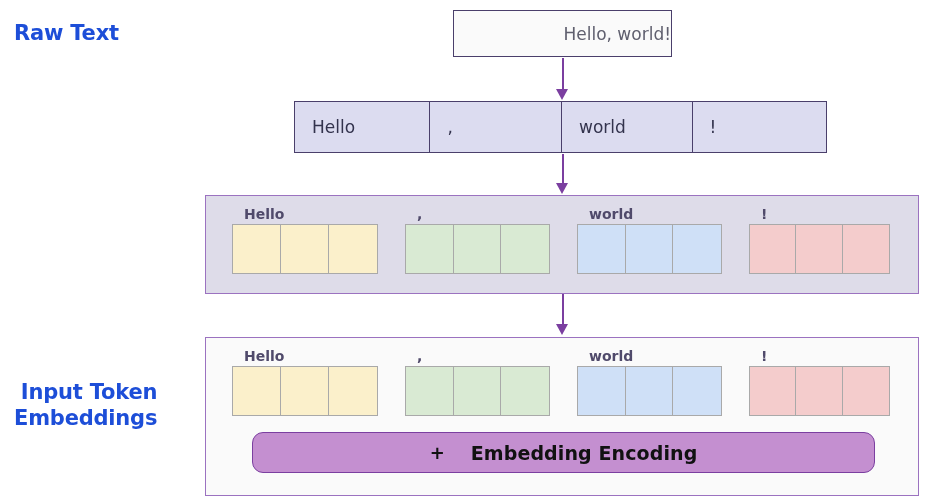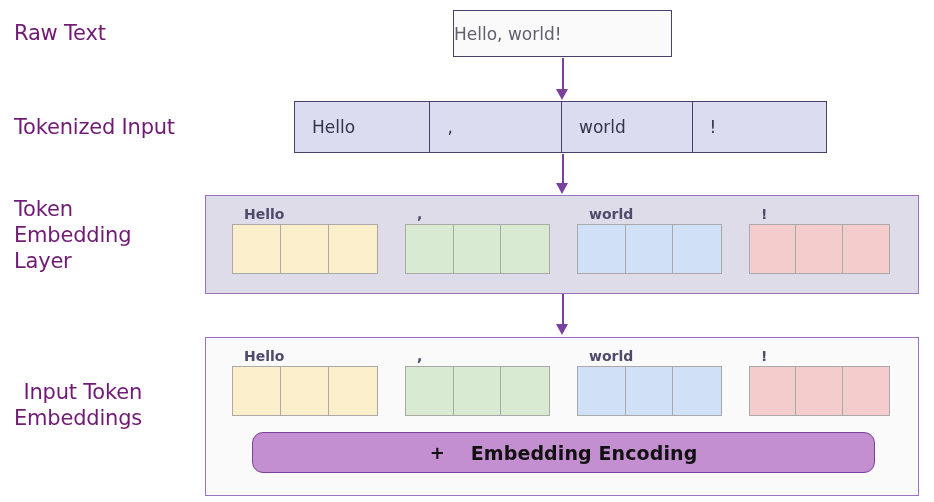--- a/index.html
+++ b/index.html
@@ -18,22 +18,22 @@
   .stage {
     position: absolute;
     left: 0; top: 0;
     width: 934px;
     height: 502px;
   }
 
   
   .row-label {
     position: absolute;
-    color: #701a75;
-    font-weight: normal;
+    color: #1d4ed8;
+    font-weight: bold;
     font-size: 21px;
     line-height: 1.24;
     letter-spacing: -0.2px;
     font-family: "DejaVu Sans", sans-serif;
     white-space: pre-line;
   }
   #label-raw-text   { left: 14px; top: 20px;  }
   #label-tokenized  { left: 14px; top: 114px; }
   #label-embedding  { left: 14px; top: 196px; }
   #label-input-tok  { left: 14px; top: 379px; text-align: right; }
@@ -41,21 +41,21 @@
   
   #raw-text-box {
     position: absolute;
     left: 453px; top: 10px;
     width: 219px; height: 47px;
     box-sizing: border-box;
     border: 1.5px solid #4a3f6b;
     background: #fafafa;
     display: flex;
     align-items: center;
-    justify-content: flex-start;
+    justify-content: flex-end;
   }
   #raw-text-value {
     font-size: 17px;
     color: #5f5f6e;
     font-family: "DejaVu Sans", sans-serif;
   }
 
   
   #tokenized-row {
     position: absolute;
@@ -206,25 +206,21 @@
     letter-spacing: 0.1px;
   }
 </style>
 </head>
 <body>
 
 <div class="stage">
 
   <div class="row-label" id="label-raw-text">Raw Text</div>
 
-  <div class="row-label" id="label-tokenized">Tokenized Input</div>
-
-  <div class="row-label" id="label-embedding">Token
-Embedding
-Layer</div>
+
 
   <div class="row-label" id="label-input-tok">Input Token
 Embeddings</div>
 
   <div id="raw-text-box">
     <span id="raw-text-value">Hello, world!</span>
   </div>
 
   <div class="arrow" id="arrow-1">
     <div class="shaft"></div>

